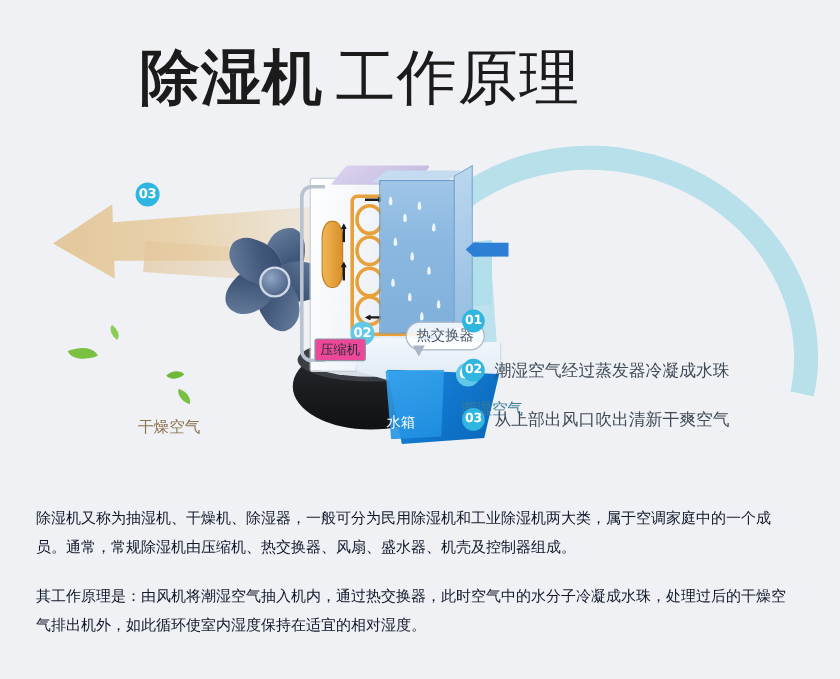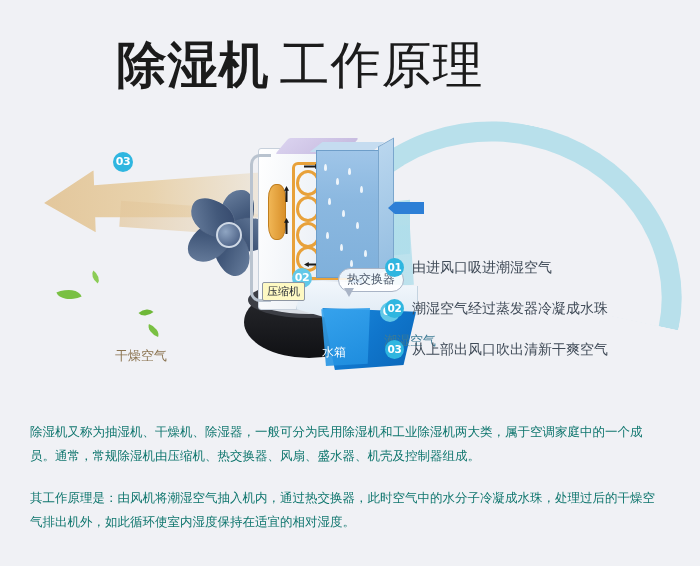--- a/index.html
+++ b/index.html
@@ -342,21 +342,21 @@
     position: absolute;
     left: 344px; top: 168px;
     width: 0; height: 0;
     border-left: 5px solid transparent;
     border-right: 5px solid transparent;
     border-top: 9px solid #a9b4c6;
   }
 
   .tag-comp {
     position: absolute; left: 262px; top: 282px;
-    background: #fef9c3;
+    background: #ec4899;
     border: 1px solid #8e96a3;
     color: #2a2f38;
     font-size: 11px;
     padding: 1px 4px;
     border-radius: 2px;
     white-space: nowrap;
   }
   .tag-tank {
     position: absolute; left: 322px; top: 344px;
     color: #ffffff;
@@ -393,24 +393,24 @@
   
   .body-copy {
     position: absolute;
     left: 30px;
     top: 420px;
     width: 645px;
   }
   .para {
     font-size: 12.5px;
     line-height: 24px;
-    color: #0f766e;
+    color: #0f172a;
     margin: 0 12px 18px 0;
   }
-  .para:last-child { margin-bottom: 0; }
+  .para:last-child { margin-bottom: 0; font-family: Liberation Mono, monospace; }
 </style>
 </head>
 <body>
 
 <div id="page">
 
   <div class="title-wrap">
     <span class="title-bold">除湿机</span><span class="title-light">工作原理</span>
   </div>
 
@@ -499,21 +499,20 @@
     <div class="badge soft" style="left:380px; top:182px;">01</div>
     <div class="lbl lbl-wet">潮湿空气</div>
   </div>
 
   <div class="tag-comp">压缩机</div>
   <div class="tag-tank">水箱</div>
 
   <div class="legend">
     <div class="legend-row">
       <span class="legend-badge">01</span>
-      <span class="legend-text">由进风口吸进潮湿空气</span>
     </div>
     <div class="legend-row">
       <span class="legend-badge">02</span>
       <span class="legend-text">潮湿空气经过蒸发器冷凝成水珠</span>
     </div>
     <div class="legend-row">
       <span class="legend-badge">03</span>
       <span class="legend-text">从上部出风口吹出清新干爽空气</span>
     </div>
   </div>

